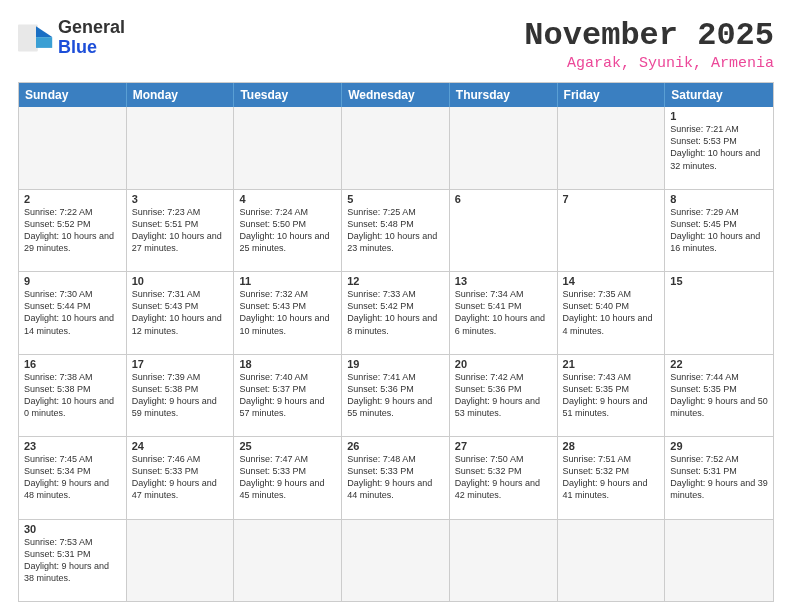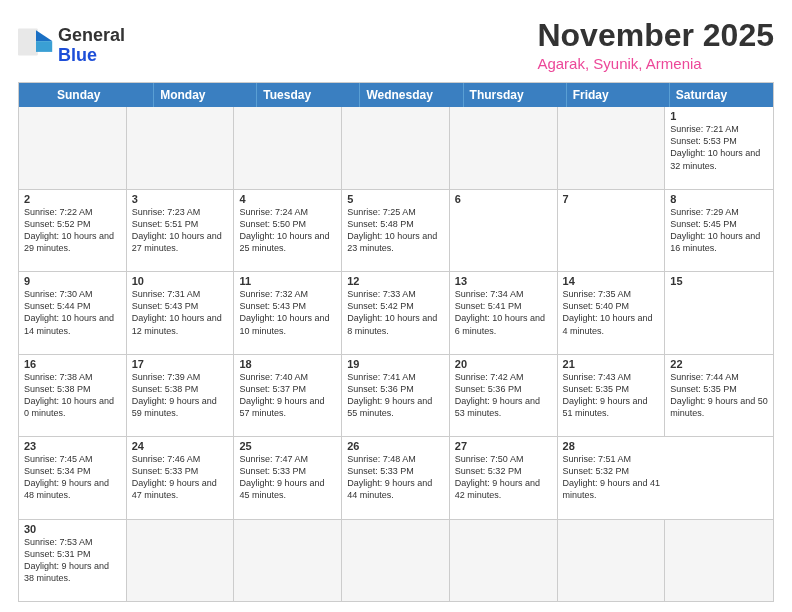--- a/index.html
+++ b/index.html
@@ -26,30 +26,31 @@
     .logo {
       display: flex;
       align-items: center;
       gap: 4px;
     }
     .logo-text {
       font-size: 18px;
       font-weight: bold;
       color: #333;
       line-height: 1.1;
-      margin-top: 8px;
     }
     .logo-text span {
       color: #1d4ed8;
     }
     .logo-icon {
       width: 36px;
       height: 28px;
     }
     .title-block {
+      text-align: right;
+      font-family: Liberation Mono, monospace;
     }
     .month-year {
       font-size: 32px;
       font-weight: bold;
       color: #333;
       line-height: 1.1;
     }
     .location {
       font-size: 15px;
       color: #ec4899;
@@ -58,21 +59,20 @@
     .calendar {
       flex: 1;
       display: flex;
       flex-direction: column;
       border: 1px solid #ccc;
     }
     .cal-header {
       display: grid;
       grid-template-columns: repeat(7, 1fr);
       background: #3a7fc1;
-      padding-left: 32px;
     }
     .cal-header-cell {
       color: #fff;
       font-weight: bold;
       font-size: 12px;
       padding: 5px 6px;
       border-right: 1px solid #5a9fd4;
       text-align: left;
     }
     .cal-header-cell:last-child { border-right: none; }
@@ -312,20 +312,26 @@
             <div class="cell-info">Sunrise: 7:50 AM
 Sunset: 5:32 PM
 Daylight: 9 hours and 42 minutes.</div>
           </div>
           <div class="cal-cell">
             <span class="day-number">28</span>
             <div class="cell-info">Sunrise: 7:51 AM
 Sunset: 5:32 PM
 Daylight: 9 hours and 41 minutes.</div>
           </div>
+          <div class="cal-cell">
+            <span class="day-number">29</span>
+            <div class="cell-info">Sunrise: 7:52 AM
+Sunset: 5:31 PM
+Daylight: 9 hours and 39 minutes.</div>
+          </div>
         </div>
         <div class="cal-row">
           <div class="cal-cell">
             <span class="day-number">30</span>
             <div class="cell-info">Sunrise: 7:53 AM
 Sunset: 5:31 PM
 Daylight: 9 hours and 38 minutes.</div>
           </div>
           <div class="cal-cell empty"></div>
           <div class="cal-cell empty"></div>

